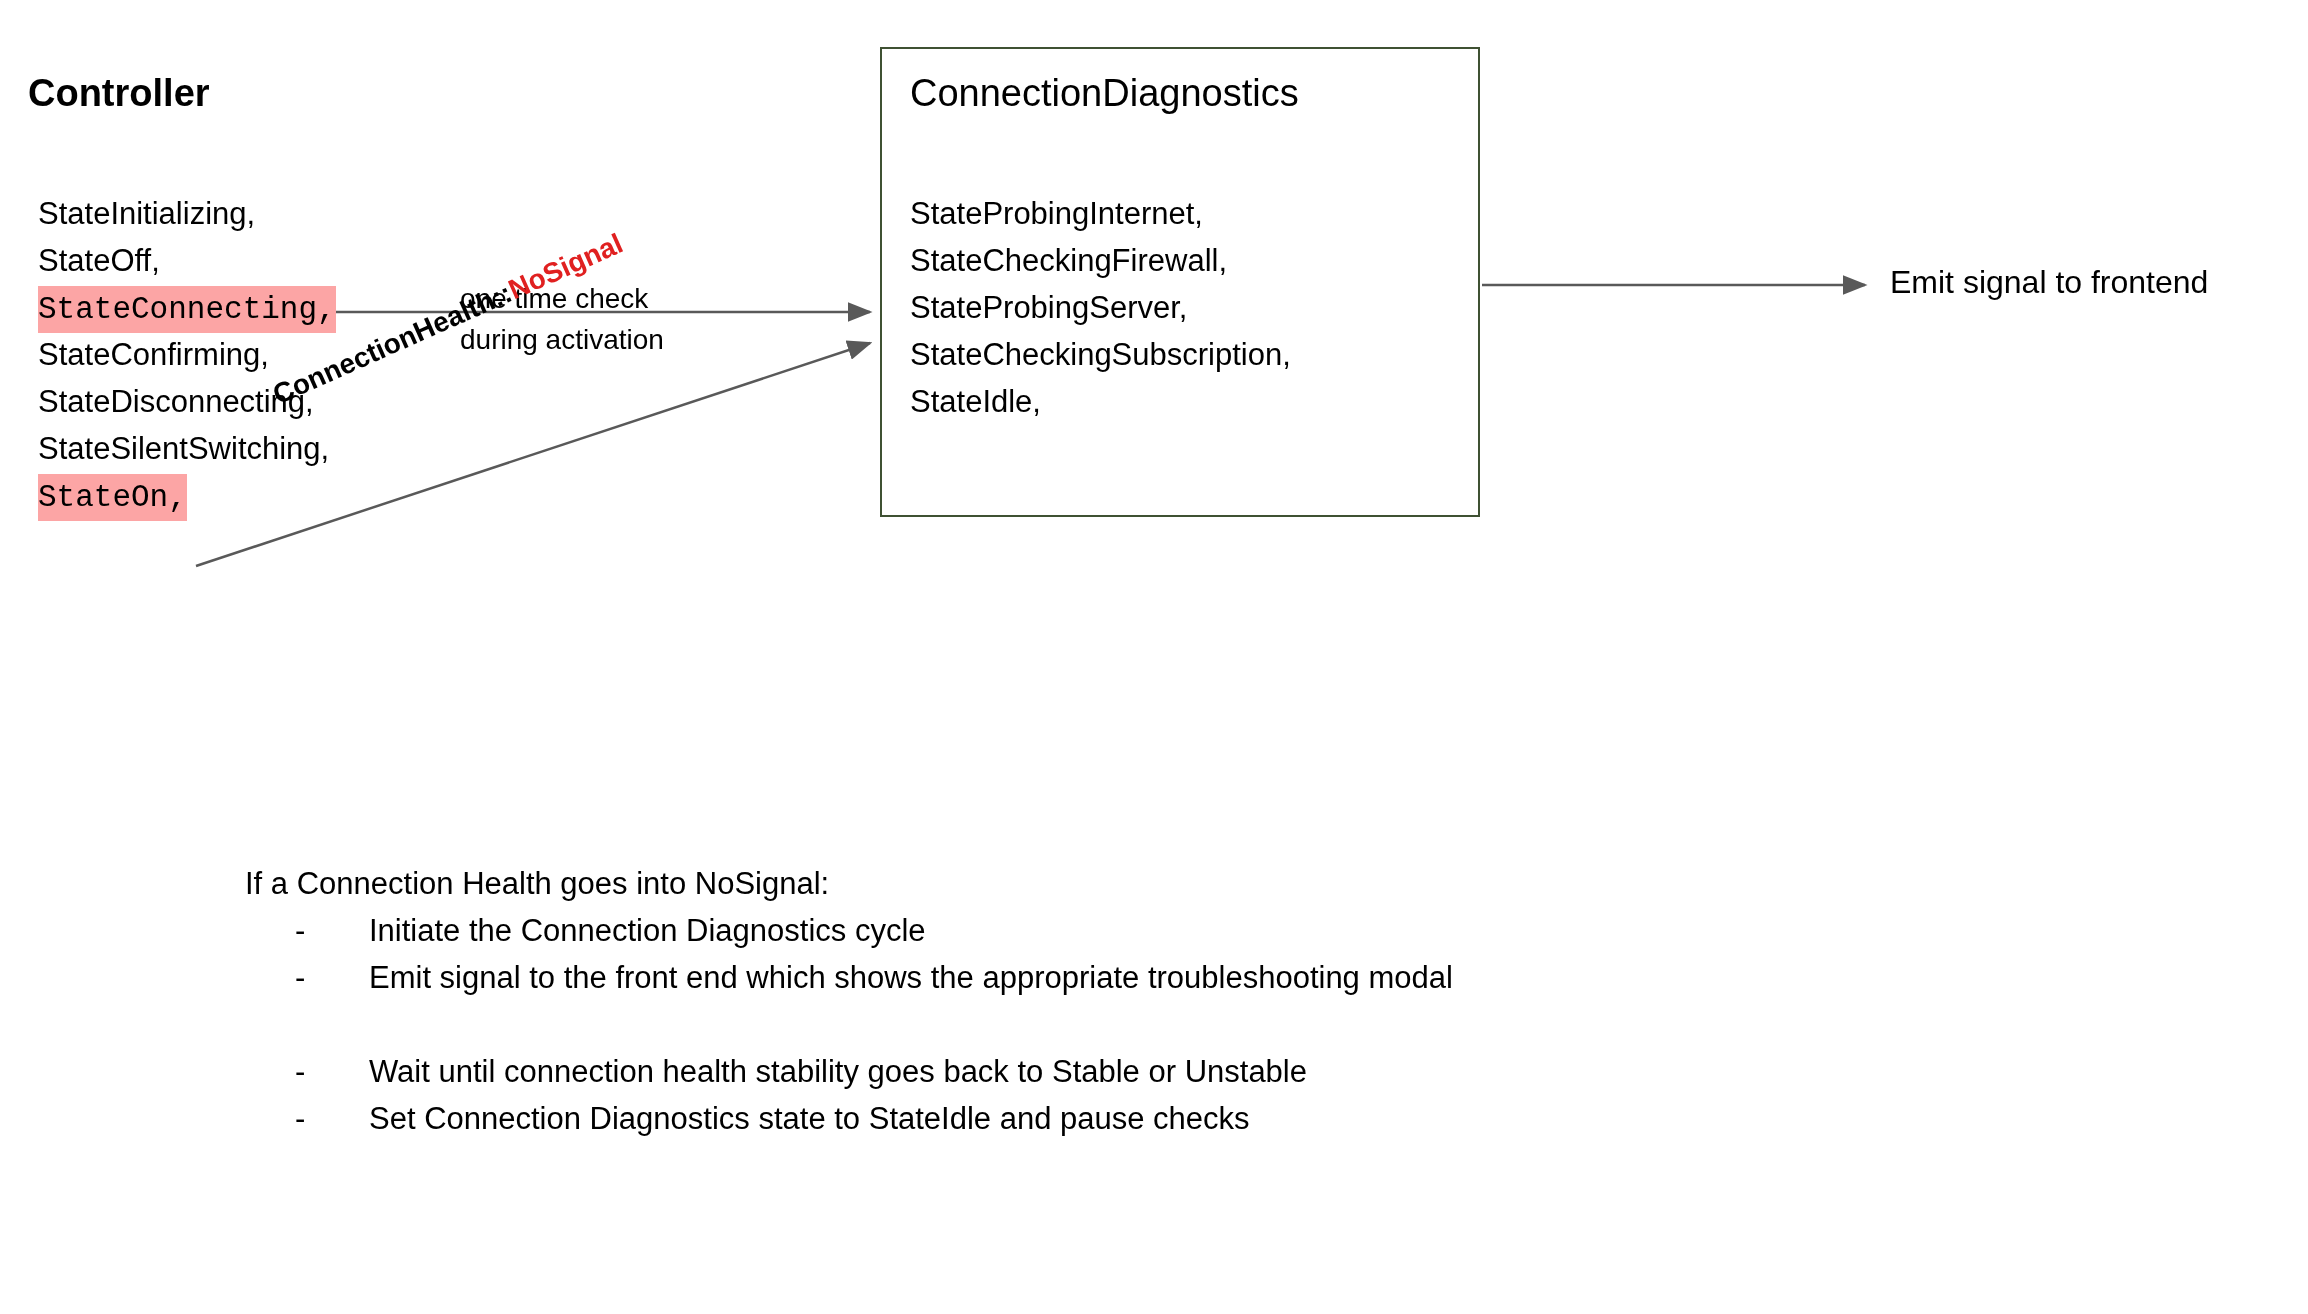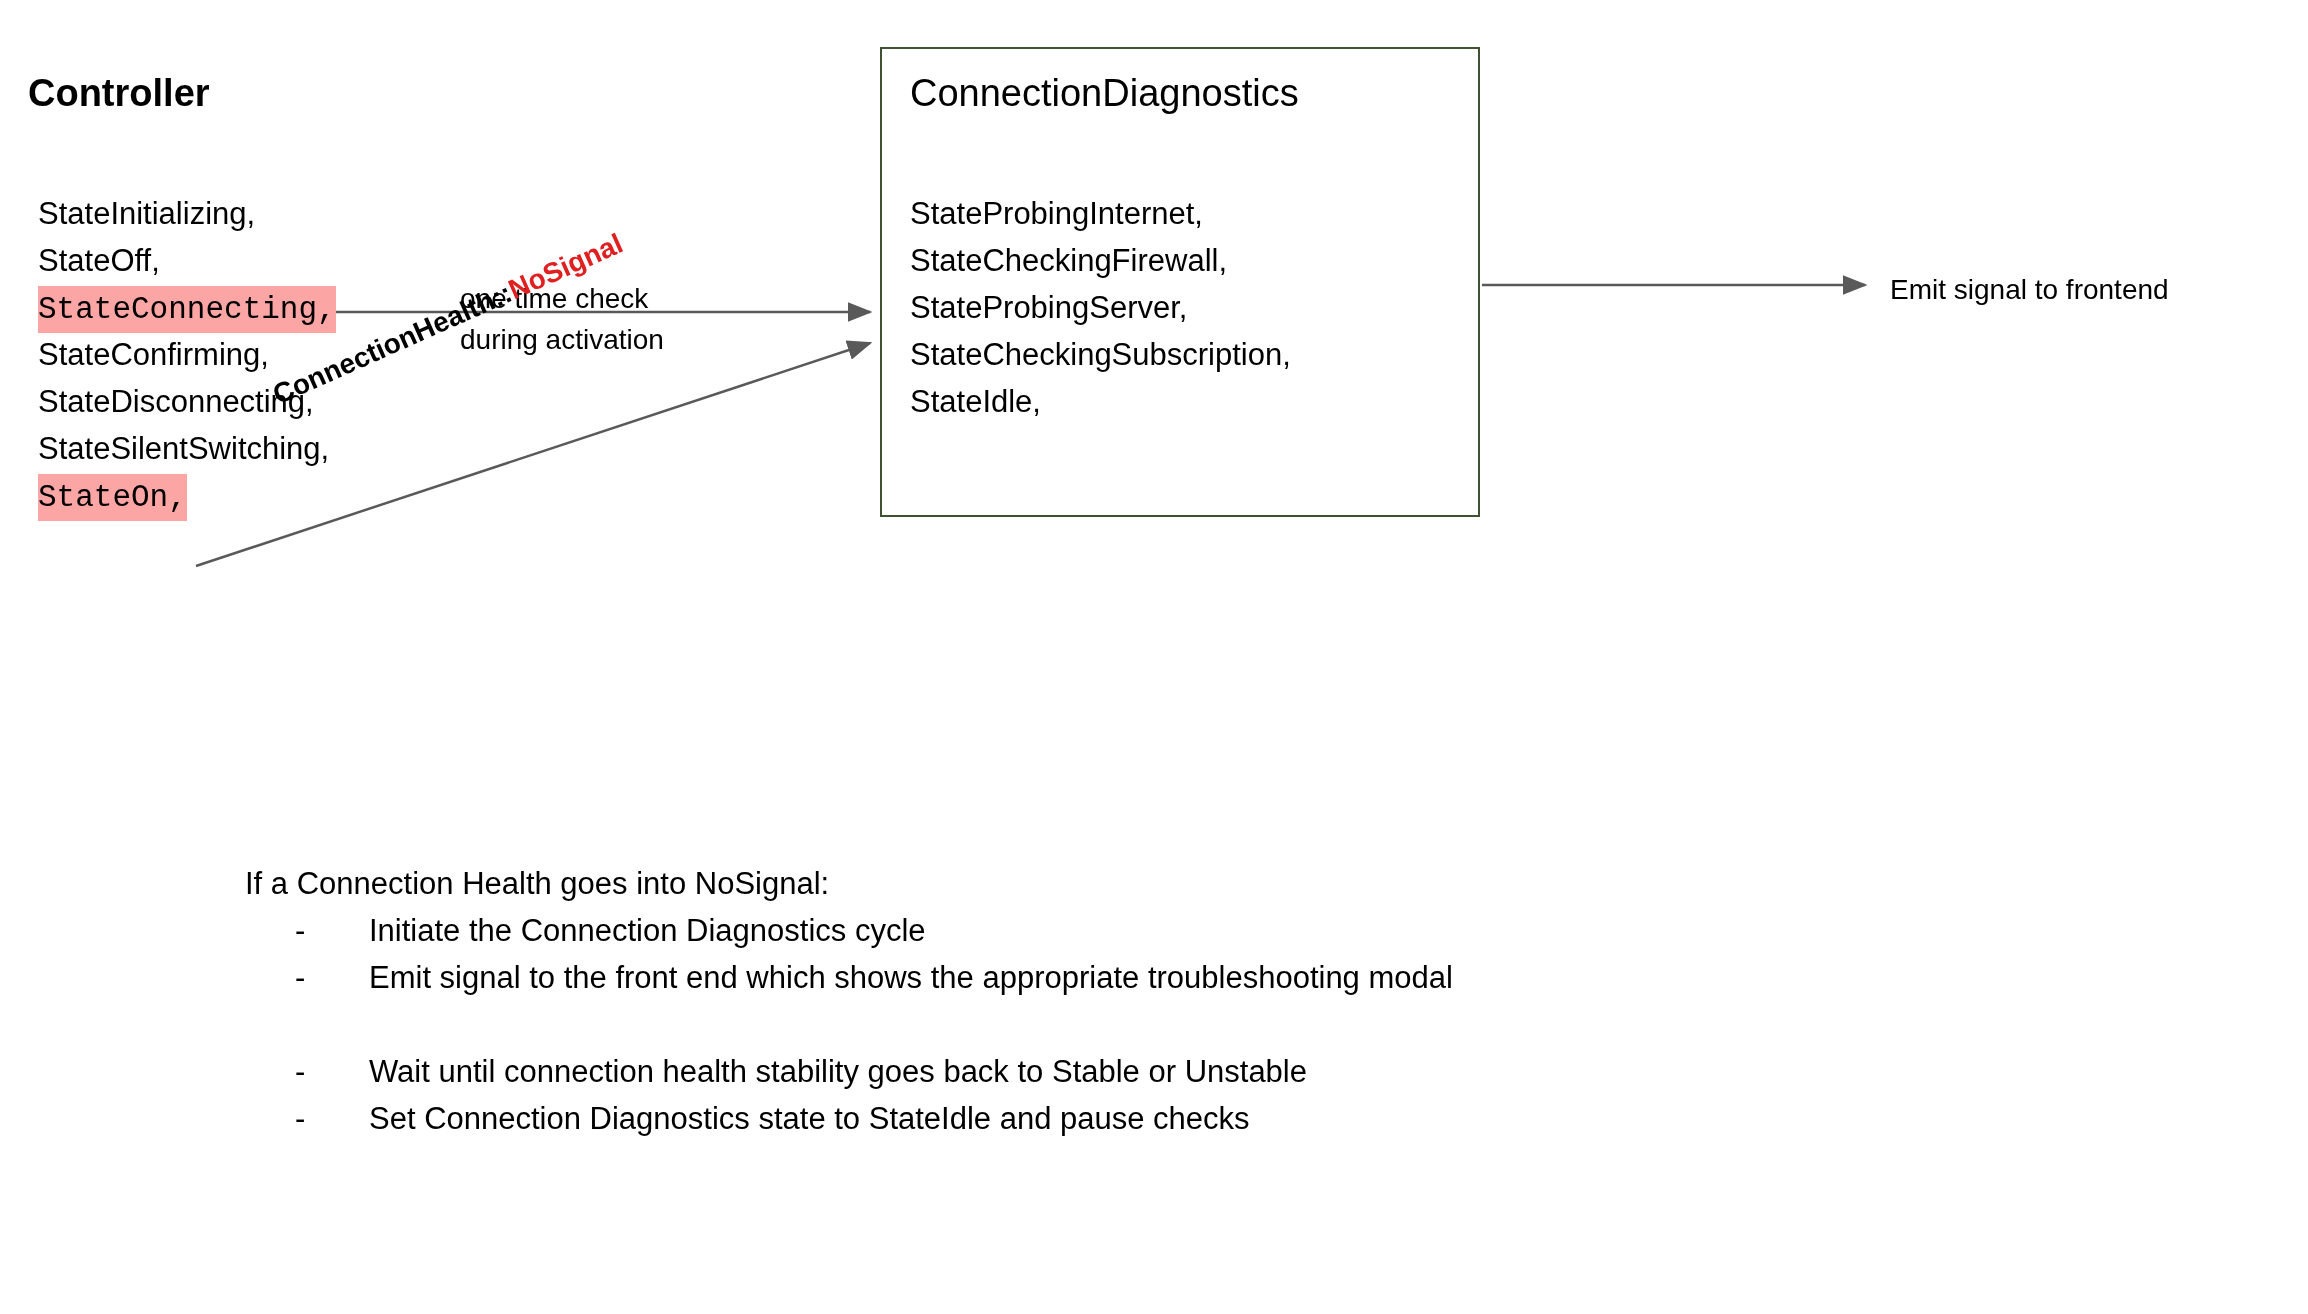--- a/index.html
+++ b/index.html
@@ -106,22 +106,22 @@
     white-space: nowrap;
     transform: rotate(-24deg);
     transform-origin: left top;
   }
   #edge-label-nosignal .ns-red {
     color: #e02020;
   }
   #emit-signal-label {
     position: absolute;
     left: 1890px;
-    top: 274px;
-    font-size: 28px;
+    top: 264px;
+    font-size: 32px;
     white-space: nowrap;
   }
 
   
   #notes {
     position: absolute;
     left: 245px;
     top: 860px;
     font-size: 31px;
     line-height: 47px;

